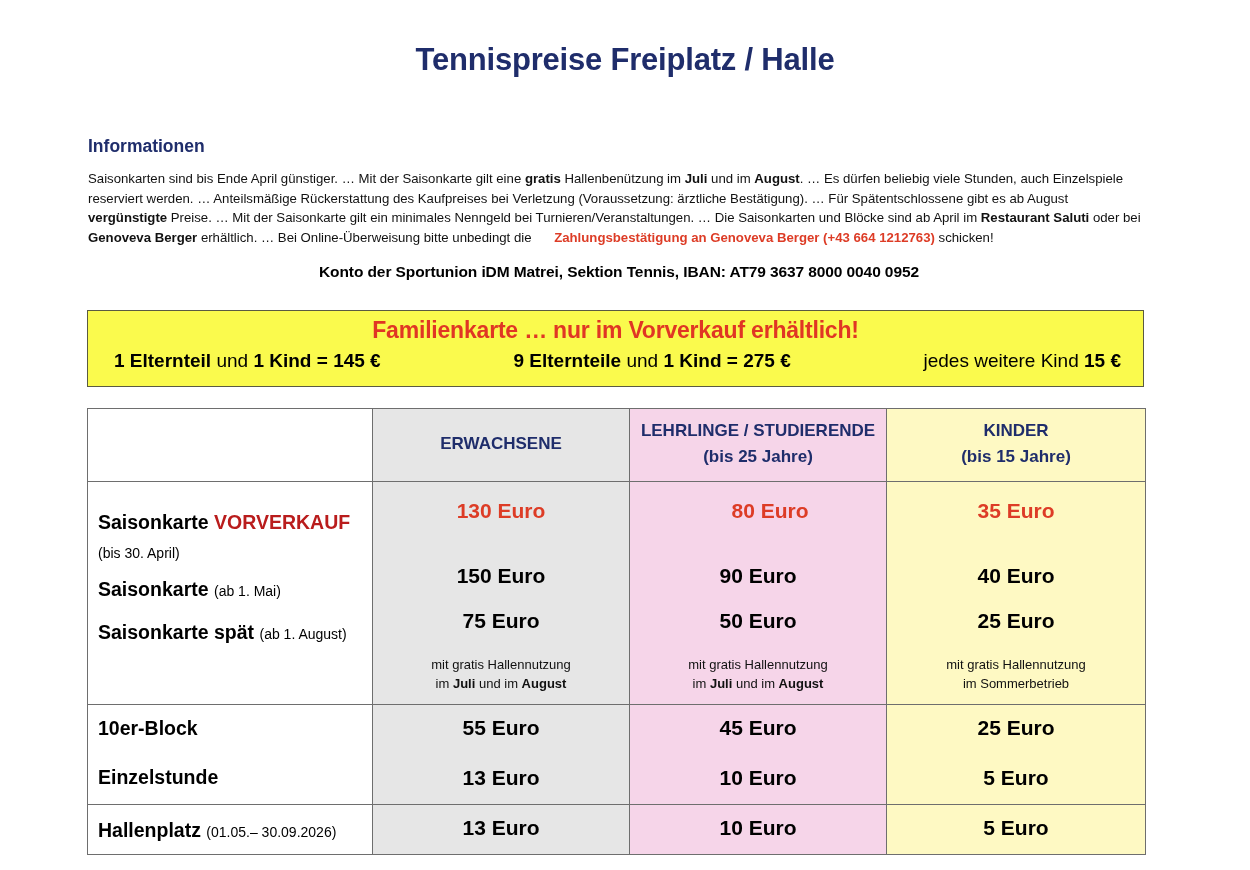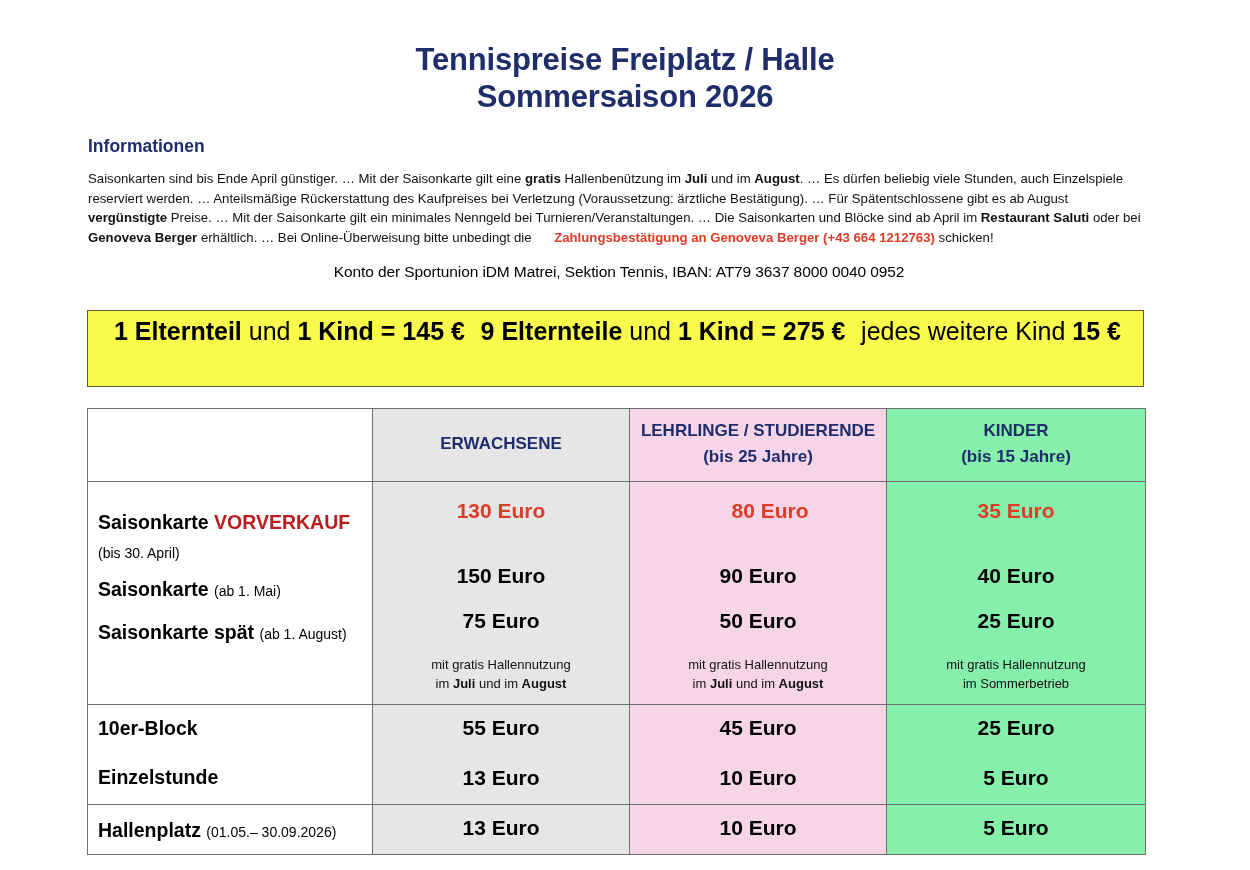--- a/index.html
+++ b/index.html
@@ -55,21 +55,21 @@
     color: #111111;
     text-align: left;
   }
   .info-body b { font-weight: bold; }
   .red-b { color: #dd3c26; font-weight: bold; margin-left: 19px; }
 
   .konto {
     margin-top: 16px;
     text-align: center;
     font-size: 15.5px;
-    font-weight: normal;
+    font-weight: bold;
     color: #000000;
     letter-spacing: -0.1px;
   }
 
   
   .family-box {
     position: absolute;
     left: 87px;
     top: 310px;
     width: 1057px;
@@ -84,21 +84,21 @@
     font-weight: bold;
     font-size: 23px;
     margin-top: 6px;
     letter-spacing: -0.2px;
   }
   .family-row {
     display: flex;
     justify-content: space-between;
     align-items: center;
     padding: 6px 22px 0 26px;
-    font-size: 25px;
+    font-size: 19px;
     color: #000000;
   }
   .family-row .seg { white-space: nowrap; }
   .family-row .seg b { font-weight: bold; }
   .family-row .light { font-weight: normal; }
 
   
   .ptable {
     position: absolute;
     left: 87px;
@@ -108,21 +108,21 @@
     table-layout: fixed;
   }
   .ptable td {
     border: 1.4px solid #6e6e6e;
     vertical-align: middle;
     padding: 0;
   }
   .col-label { width: 285px; background: #ffffff; }
   .col-a { width: 257px; background: #e6e6e6; }
   .col-b { width: 257px; background: #f6d5e9; }
-  .col-c { width: 259px; background: #86efac; }
+  .col-c { width: 259px; background: #fef9c3; }
 
   .hdr {
     text-align: center;
     color: #1f2d6b;
     font-weight: bold;
     font-size: 17px;
     line-height: 1.55;
     padding: 9px 4px 10px 4px;
   }
   .hdr .sub { display: block; }
@@ -161,32 +161,32 @@
   .stack-label > div { margin-bottom: 0; }
   .r3-gap { height: 24px; }
 </style>
 </head>
 <body>
 
 <div class="page">
 
   <div class="title-block">
     <div class="title-line">Tennispreise Freiplatz / Halle</div>
-    <div class="title-line">Sommersaison 2026</div>
   </div>
 
   <div class="info-wrap">
     <div class="info-heading">Informationen</div>
     <div class="info-body">
       <span>Saisonkarten sind bis Ende April günstiger. … Mit der Saisonkarte gilt eine </span><b>gratis</b><span> Hallenbenützung im </span><b>Juli</b><span> und im </span><b>August</b><span>. … Es dürfen beliebig viele Stunden, auch Einzelspiele reserviert werden. … Anteilsmäßige Rückerstattung des Kaufpreises bei Verletzung (Voraussetzung: ärztliche Bestätigung). … Für Spätentschlossene gibt es ab August </span><b>vergünstigte</b><span> Preise. … Mit der Saisonkarte gilt ein minimales Nenngeld bei Turnieren/Veranstaltungen. … Die Saisonkarten und Blöcke sind ab April im </span><b>Restaurant Saluti</b><span> oder bei </span><b>Genoveva Berger</b><span> erhältlich. … Bei Online-Überweisung bitte unbedingt die </span><span class="red-b">Zahlungsbestätigung an Genoveva Berger (+43 664 1212763)</span><span> schicken!</span>
     </div>
     <div class="konto">Konto der Sportunion iDM Matrei, Sektion Tennis, IBAN: AT79 3637 8000 0040 0952</div>
   </div>
 
   <div class="family-box">
+    <div class="family-title">Familienkarte … nur im Vorverkauf erhältlich!</div>
     <div class="family-row">
       <div class="seg"><b>1 Elternteil</b><span class="light"> und </span><b>1 Kind = 145 €</b></div>
       <div class="seg"><b>9 Elternteile</b><span class="light"> und </span><b>1 Kind = 275 €</b></div>
       <div class="seg"><span class="light">jedes weitere Kind </span><b>15 €</b></div>
     </div>
   </div>
 
   <table class="ptable">
     <colgroup>
       <col class="col-label">

